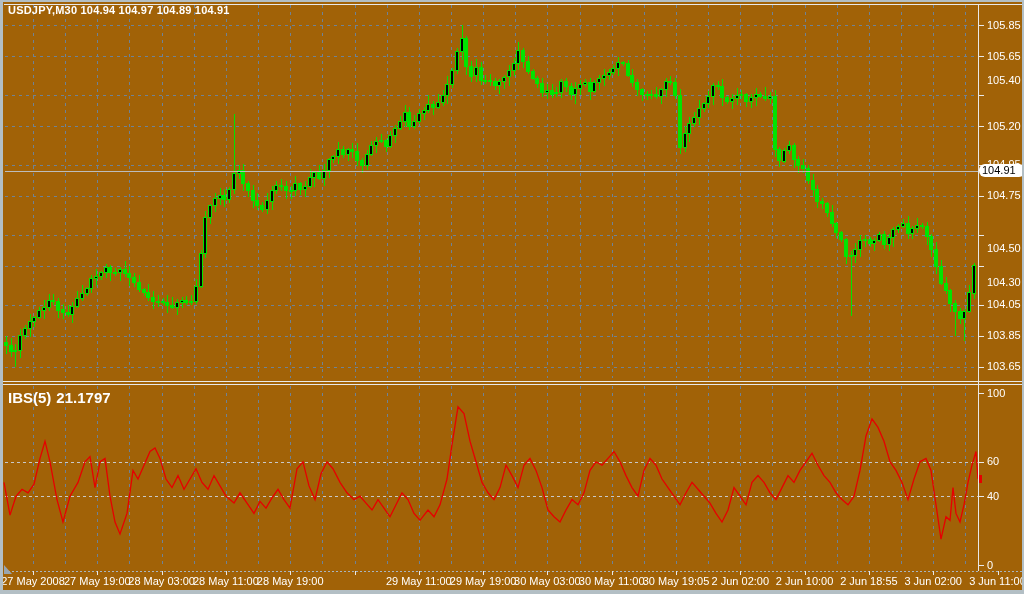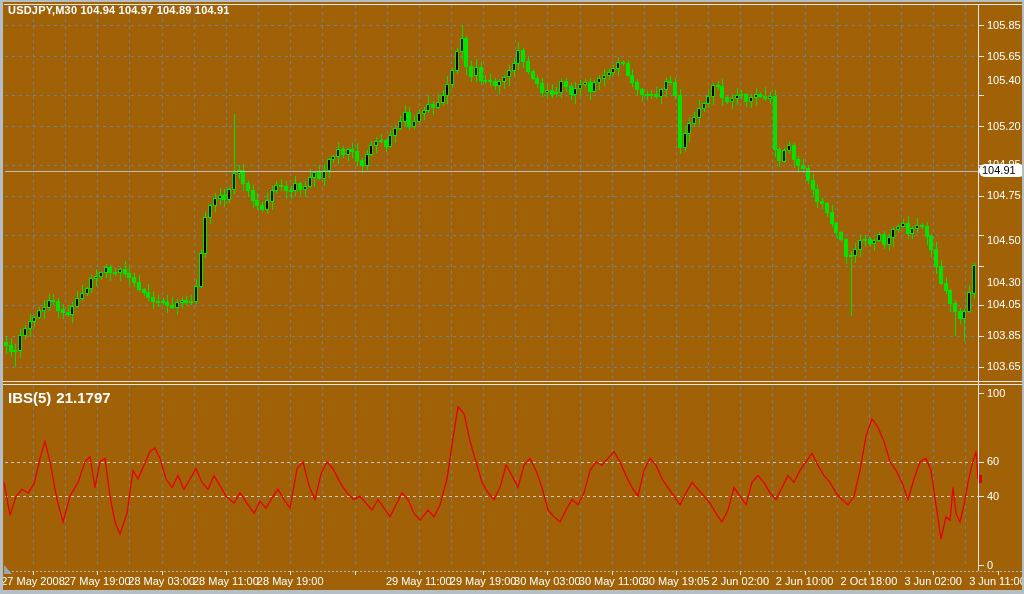--- a/index.html
+++ b/index.html
@@ -567,21 +567,21 @@
     <span>IBS(5)</span><span>21.1797</span>
   </div>
 
   <div id="price-axis">
       <span class="axis-label" style="left: 987px; top: 18.5px;">105.85</span>
       <span class="axis-label" style="left: 987px; top: 49.59px;">105.65</span>
       <span class="axis-label" style="left: 987px; top: 74px;">105.40</span>
       <span class="axis-label" style="left: 987px; top: 119.542px; text-align: center;">105.20</span>
       <span class="axis-label" style="left: 987px; top: 158.405px;">104.95</span>
       <span class="axis-label" style="left: 987px; top: 189.495px; text-align: center;">104.75</span>
-      <span class="axis-label" style="left: 987px; top: 234px;">104.50</span>
+      <span class="axis-label" style="left: 987px; top: 242px;">104.50</span>
       <span class="axis-label" style="left: 987px; top: 276px;">104.30</span>
       <span class="axis-label" style="left: 987px; top: 298.31px;">104.05</span>
       <span class="axis-label" style="left: 987px; top: 329.4px;">103.85</span>
       <span class="axis-label" style="left: 987px; top: 360.49px;">103.65</span>
     </div>
   <div id="indicator-axis">
       <span class="axis-label" style="left: 987px; top: 386.5px;">100</span>
       <span class="axis-label" style="left: 987px; top: 455.3px;">60</span>
       <span class="axis-label" style="left: 987px; top: 489.7px;">40</span>
       <span class="axis-label" style="left: 987px; top: 558.5px;">0</span>
@@ -593,21 +593,21 @@
       <span class="time-label" style="left: 177.9px; top: 575px;">28 May 11:00</span>
       <span class="time-label" style="left: 242.2px; top: 575px;">28 May 19:00</span>
       <span class="time-label" style="left: 306.5px; top: 575px; margin-top: 36px;">29 May 03:00</span>
       <span class="time-label" style="left: 370.8px; top: 575px;">29 May 11:00</span>
       <span class="time-label" style="left: 435.1px; top: 575px;">29 May 19:00</span>
       <span class="time-label" style="left: 499.4px; top: 575px;">30 May 03:00</span>
       <span class="time-label" style="left: 563.7px; top: 575px;">30 May 11:00</span>
       <span class="time-label" style="left: 628px; top: 575px;">30 May 19:05</span>
       <span class="time-label" style="left: 692.3px; top: 575px;">2 Jun 02:00</span>
       <span class="time-label" style="left: 756.6px; top: 575px;">2 Jun 10:00</span>
-      <span class="time-label" style="left: 820.9px; top: 575px;">2 Oct 18:00</span>
+      <span class="time-label" style="left: 820.9px; top: 575px;">2 Jun 18:55</span>
       <span class="time-label" style="left: 885.2px; top: 575px;">3 Jun 02:00</span>
       <span class="time-label" style="left: 949.5px; top: 575px;">3 Jun 11:00</span>
     </div>
 
   <div class="price-tag" style="top: 164.123px;">104.91</div>
 
   <div class="edge left"></div>
   <div class="edge top"></div>
   <div class="edge right"></div>
   <div class="edge bottom"></div>

